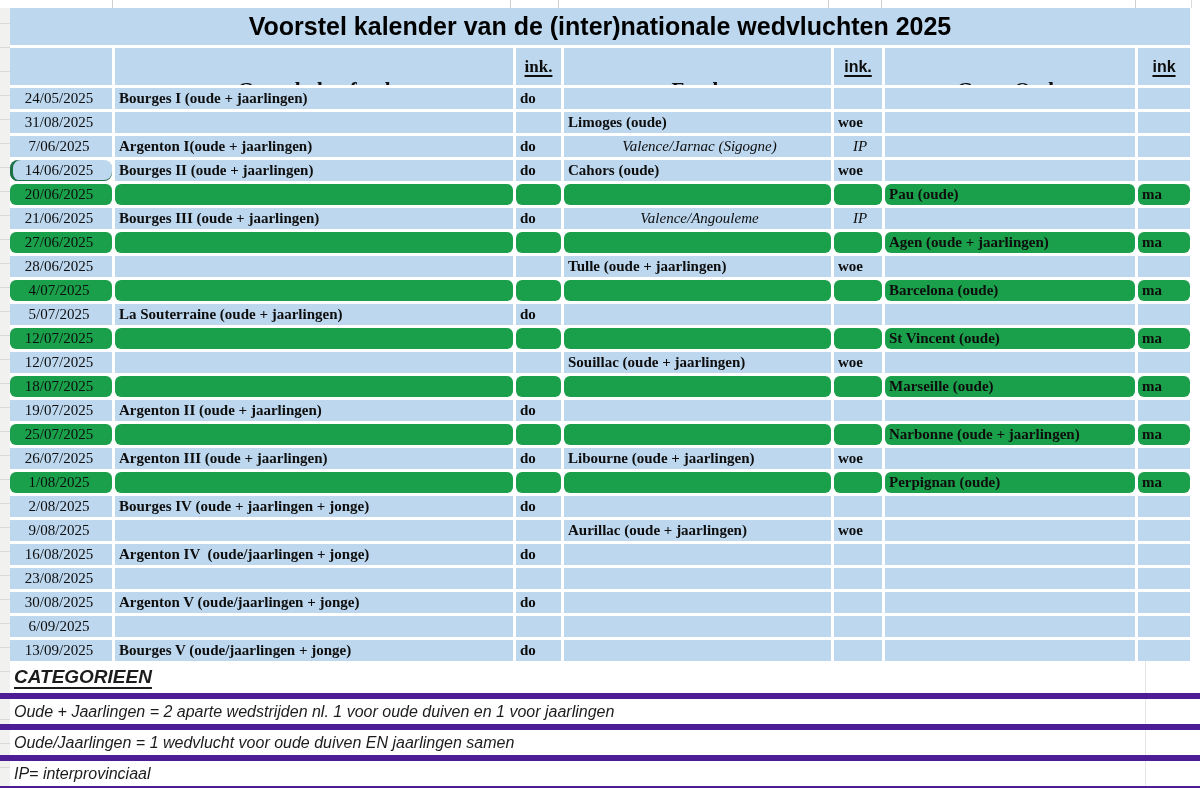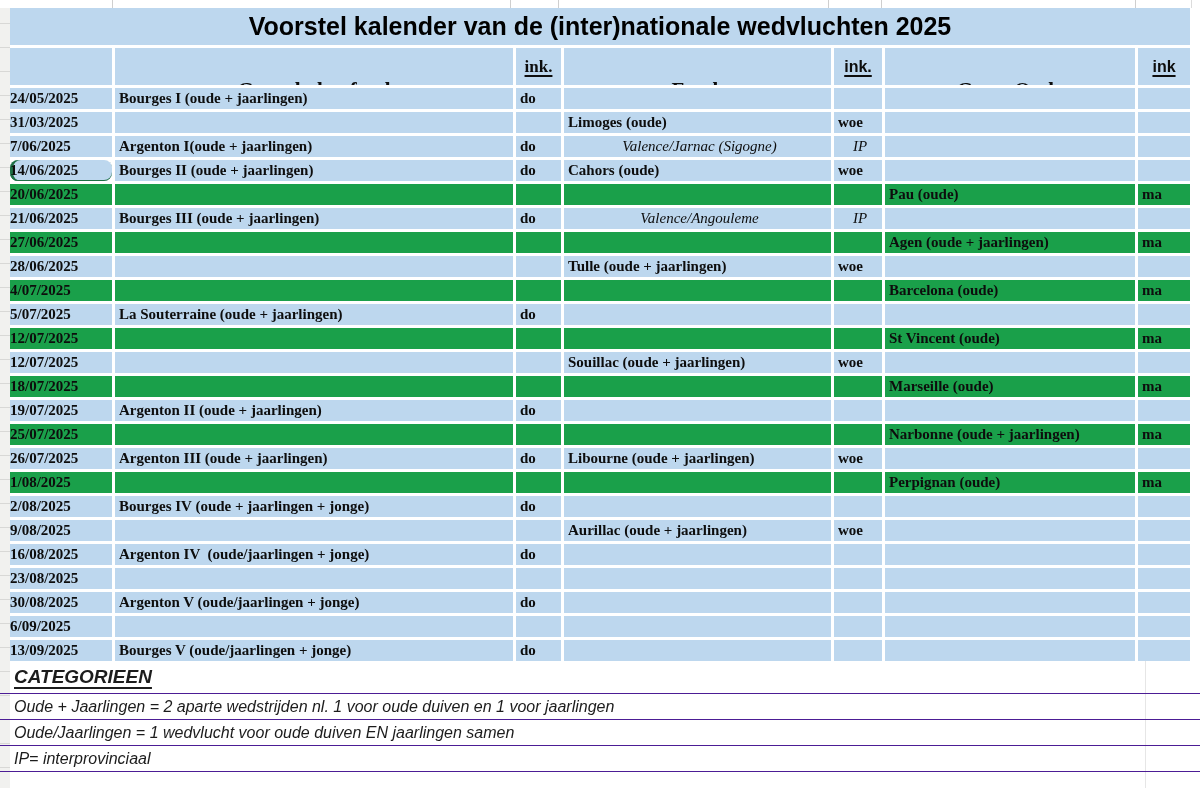--- a/index.html
+++ b/index.html
@@ -32,51 +32,51 @@
     background:#ffffff;
   }
   .cell{
     background:var(--blue);
     color:#0d0d0d;
     font-size:15px;
     line-height:21px;
     white-space:pre;
     overflow:hidden;
   }
-  .cell.green{background:var(--green);}
+  .cell.green{background:var(--green);border-radius:6px;}
   .title{
     grid-column:1 / -1;
     font-family:"Liberation Sans", sans-serif;
     font-weight:bold;font-size:25px;line-height:37px;
     text-align:center;color:#000;
   }
   .hdr{display:flex;align-items:center;justify-content:center;}
   .hdr-main span{
     font-weight:bold;font-size:21px;
     text-decoration:underline;text-decoration-thickness:2px;text-underline-offset:3px;margin-top:48px;
   }
   .hdr-ink-serif span{
     font-weight:bold;font-size:17px;
     text-decoration:underline;text-decoration-thickness:2px;text-underline-offset:3px;
   }
   .hdr-ink-sans span{
     font-family:"Liberation Sans", sans-serif;
     font-weight:bold;font-size:16px;
     text-decoration:underline;text-decoration-thickness:2px;text-underline-offset:3px;
   }
-  .date-cell{text-align:left;padding-right:4px;font-weight:bold;}
+  .date-cell{text-align:center;padding-right:4px;}
   .race{font-weight:bold;padding-left:4px;}
   .ink-val{font-weight:bold;padding-left:4px;}
   .italic{font-weight:normal;font-style:italic;text-align:center;}
   .sel-date{box-shadow:inset 3px 0 0 #1e7145, inset 0 -1px 0 #1e7145;border-radius:8px;}
 
   
   .notes{position:absolute;left:0;top:661px;width:1200px;}
   .note-row{
-    border-bottom:1px solid #4c1d95;
+    border-bottom:6px solid #4c1d95;
     padding-left:14px;display:flex;align-items:center;
     font-family:"Liberation Sans", sans-serif;color:#1c1c1c;
   }
   .note-heading{
     height:32px;font-size:19px;font-weight:bold;font-style:italic;
   }
   .note-heading span{
     text-decoration:underline;text-decoration-thickness:2px;text-underline-offset:4px;
   }
   .note-line{height:25px;font-size:16px;font-style:italic;}
@@ -111,21 +111,21 @@
     <div class="cell hdr hdr-main"><span>Grote Oude</span></div>
     <div class="cell hdr hdr-ink-sans"><span>ink</span></div>
 
   <div class="cell date-cell">24/05/2025</div>
       <div class="cell race">Bourges I (oude + jaarlingen)</div>
       <div class="cell ink-val">do</div>
       <div class="cell race"></div>
       <div class="cell ink-val"></div>
       <div class="cell race"></div>
       <div class="cell ink-val"></div>
-      <div class="cell date-cell">31/03/2025</div>
+      <div class="cell date-cell">31/08/2025</div>
       <div class="cell race"></div>
       <div class="cell ink-val"></div>
       <div class="cell race">Limoges (oude)</div>
       <div class="cell ink-val">woe</div>
       <div class="cell race"></div>
       <div class="cell ink-val"></div>
       <div class="cell date-cell">7/06/2025</div>
       <div class="cell race">Argenton I(oude + jaarlingen)</div>
       <div class="cell ink-val">do</div>
       <div class="cell race italic">Valence/Jarnac (Sigogne)</div>

